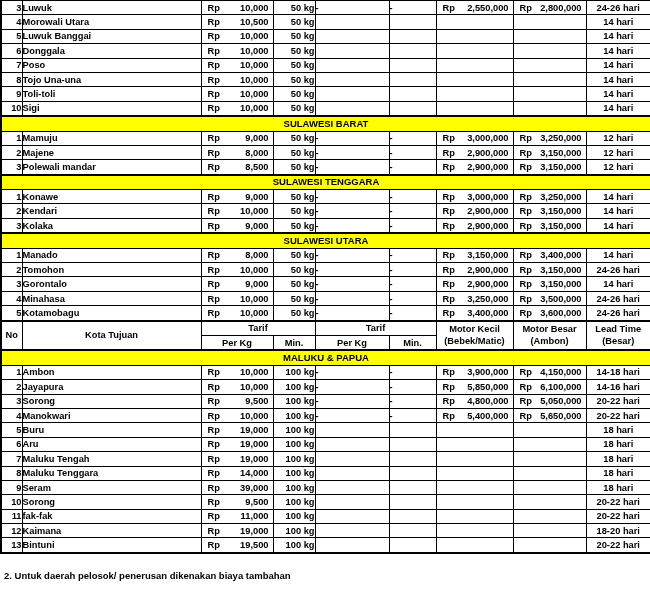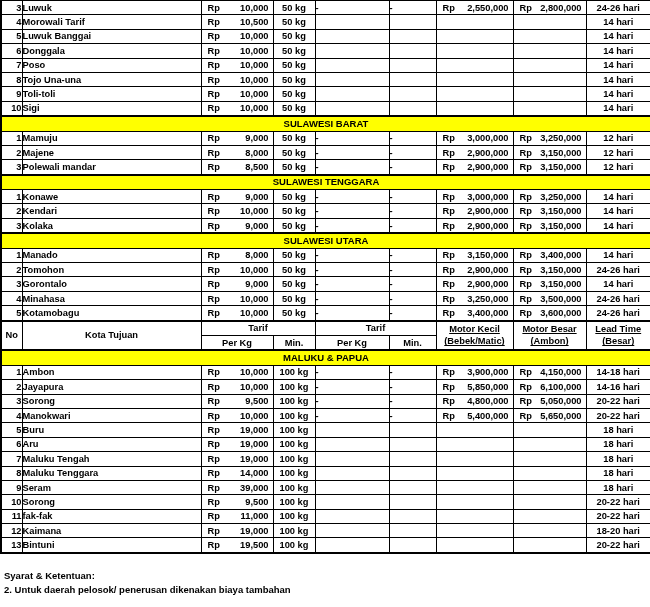--- a/index.html
+++ b/index.html
@@ -28,34 +28,34 @@
     line-height: 12px;
     white-space: nowrap;
     overflow: hidden;
     vertical-align: middle;
   }
   td.c-no    { text-align: right; padding-right: 2px; }
   td.c-city  { text-align: left;  padding-left: 4px; }
   td.c-money { }
   td.c-money .rp  { float: left;  padding-left: 6px; }
   td.c-money .val { float: right; padding-right: 4px; }
-  td.c-unit  { text-align: center; padding-left: 6px; }
+  td.c-unit  { text-align: right; padding-left: 6px; }
   td.c-dash  { text-align: left; padding-left: 9px; }
   td.c-lead  { text-align: center; padding-left: 6px; }
 
   tr.section td {
     background: #FFFF00;
     text-align: center;
     font-size: 9.5px;
     border-top: 2px solid #000;
     padding: 0;
   }
   tr.colhead td { text-align: center; padding: 0; }
   tr.colhead-top td { border-top: 2px solid #000; }
-  td.two-line div { line-height: 12px; text-decoration: underline; }
+  td.two-line div { line-height: 12px; }
 
   .notes {
     margin-top: 15px;
     padding-left: 4px;
     font-size: 9.5px;
     font-weight: 700;
     line-height: 14.3px;
   }
 </style>
 </head>
@@ -91,21 +91,21 @@
             <span class="val">2,550,000</span>
           </td>
           <td class="c-money">
             <span class="rp">Rp</span>
             <span class="val">2,800,000</span>
           </td>
           <td class="c-lead">24-26 hari</td>
         </tr>
         <tr>
           <td class="c-no">4</td>
-          <td class="c-city">Morowali Tarif</td>
+          <td class="c-city">Morowali Utara</td>
           <td class="c-money">
             <span class="rp">Rp</span>
             <span class="val">10,500</span>
           </td>
           <td class="c-unit">50 kg</td>
           <td class="c-dash"></td>
           <td class="c-dash"></td>
           <td class="c-money"></td>
           <td class="c-money"></td>
           <td class="c-lead">14 hari</td>
@@ -653,19 +653,18 @@
           <td class="c-dash"></td>
           <td class="c-dash"></td>
           <td class="c-money"></td>
           <td class="c-money"></td>
           <td class="c-lead">20-22 hari</td>
         </tr>
       </tbody>
   </table>
 
   <div class="notes">
-    <div>Syarat &amp; Ketentuan:</div>
     <div id="notes-items">
         <div>2. Untuk daerah pelosok/ penerusan dikenakan biaya tambahan</div>
       </div>
   </div>
 
 </div>
 
 </body></html>

